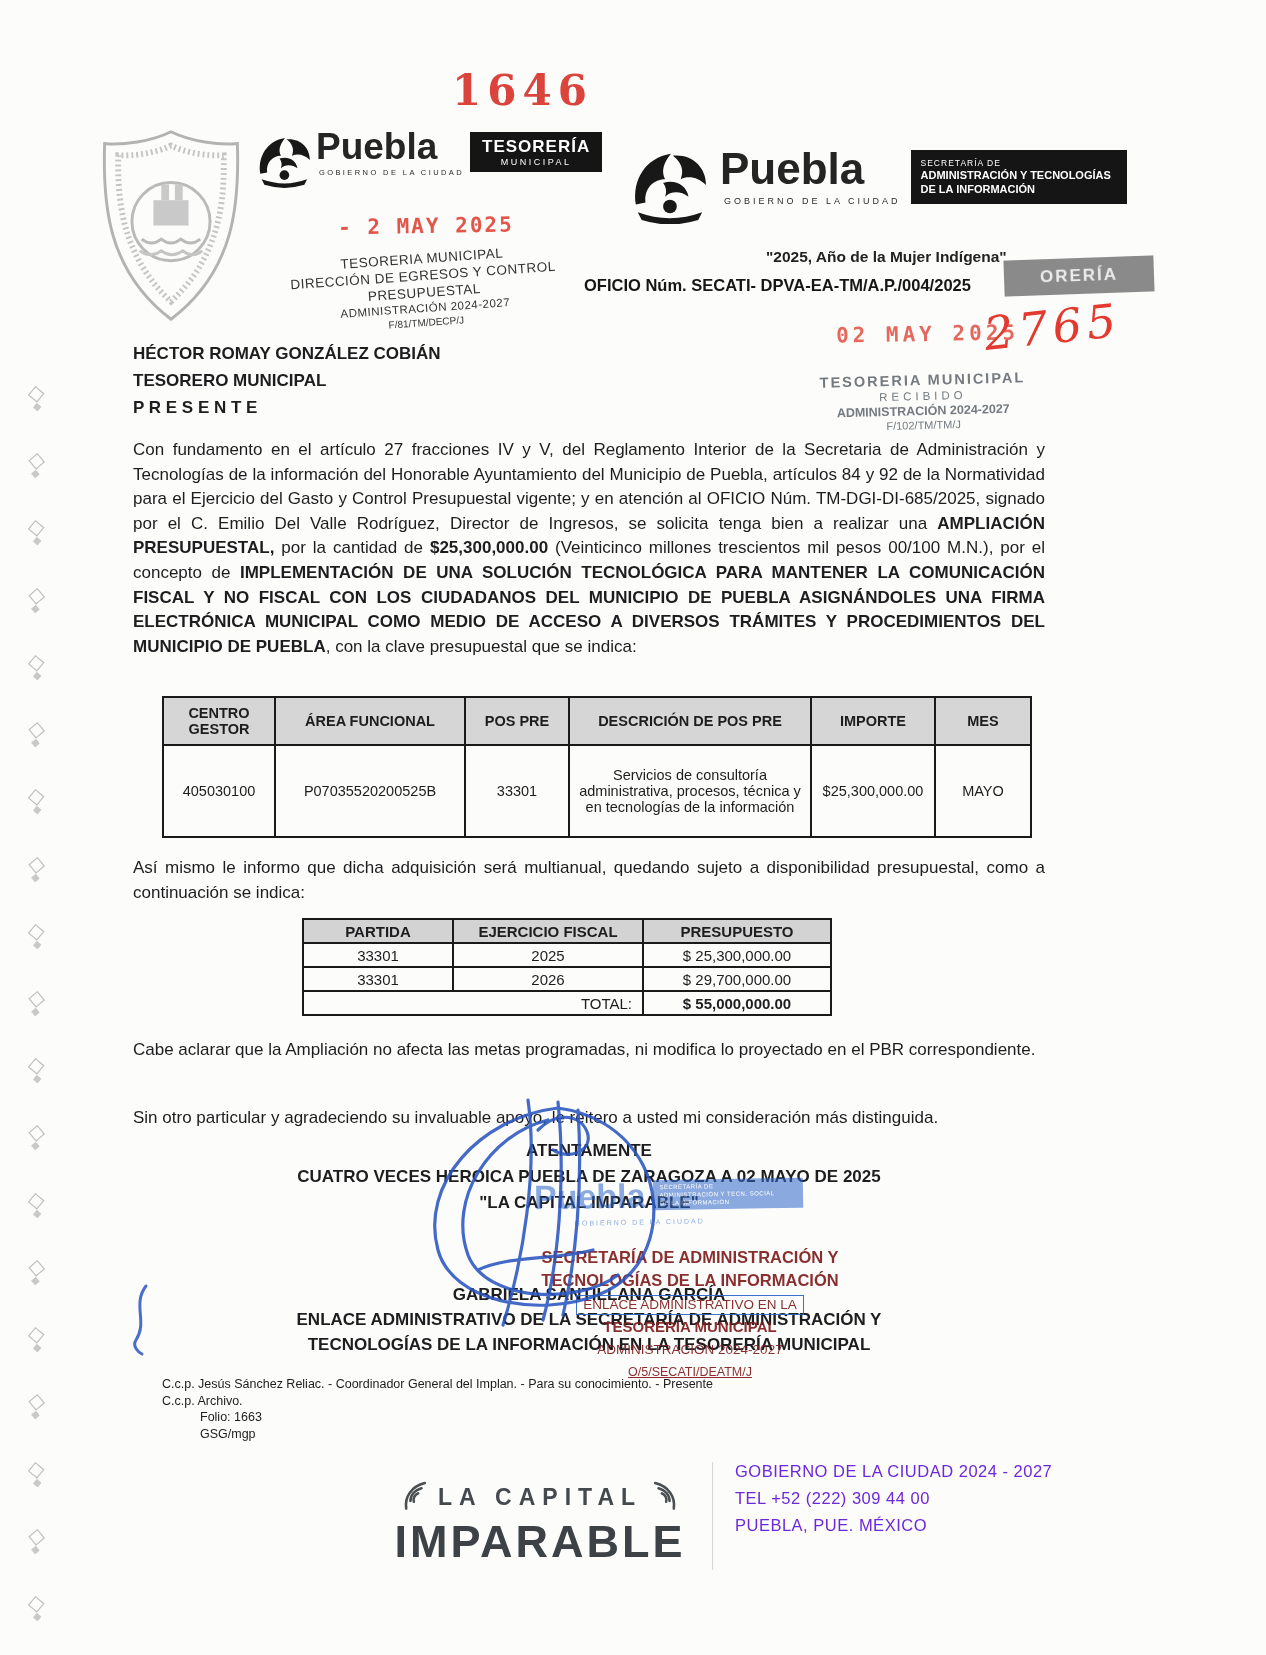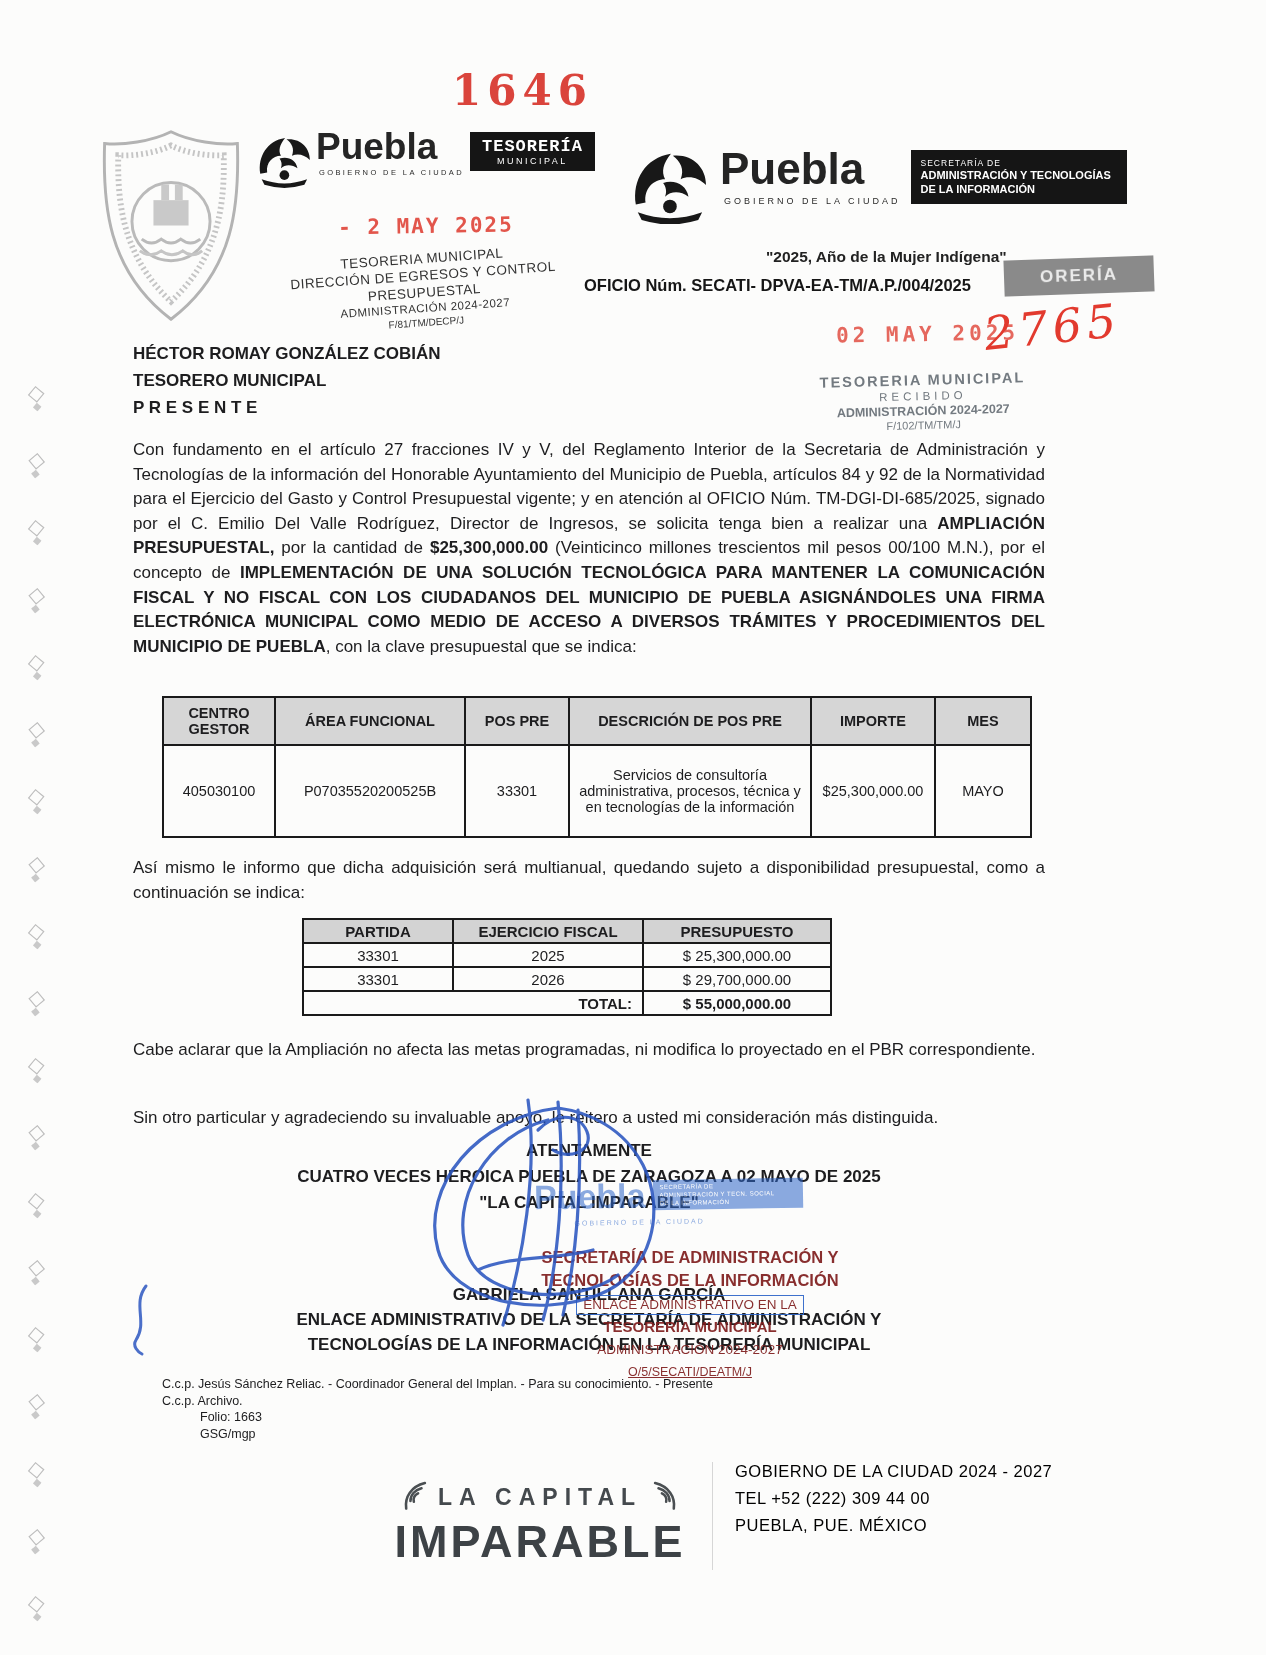--- a/index.html
+++ b/index.html
@@ -34,21 +34,21 @@
 
   
   .seal { position:absolute; left:92px; top:124px; width:158px; height:205px; opacity:.75; }
   .logo-left { position:absolute; left:252px; top:128px; display:flex; align-items:flex-start; }
   .logo-left .icon { width:62px; height:64px; }
   .brand-col { display:flex; flex-direction:column; }
   .logo-left .brand { font-size:37px; font-weight:bold; color:#252525; line-height:38px; margin-left:2px; }
   .logo-left .sub { font-size:7.5px; letter-spacing:2.4px; color:#2a2a2a; margin-left:5px; margin-top:2px; }
   .box-dark { background:#151515; color:#fff; text-align:center; }
   .box-left { margin-left:6px; margin-top:4px; padding:5px 12px; }
-  .box-left .b1 { font-size:17px; font-weight:bold; letter-spacing:1px;font-family:Liberation Mono, monospace; }
+  .box-left .b1 { font-size:17px; font-weight:bold; letter-spacing:1px; }
   .box-left .b2 { font-size:9px; letter-spacing:2.5px; }
   .dept-left { position:absolute; left:286px; top:250px; width:276px; text-align:center;
     transform:rotate(-4deg); color:#333; }
   .dept-left .d1 { font-size:13.5px; letter-spacing:.5px; line-height:17px; }
   .dept-left .d4 { font-size:11.5px; letter-spacing:.5px; line-height:15px; }
   .dept-left .d5 { font-size:10px; line-height:13px; }
 
   .logo-right { position:absolute; left:620px; top:146px; display:flex; align-items:flex-start; }
   .logo-right .icon { width:96px; height:78px; }
   .logo-right .brand { font-size:44px; font-weight:bold; color:#242424; line-height:46px; margin-left:4px; }
@@ -69,21 +69,21 @@
   .b { font-weight:bold; }
 
   table { border-collapse:collapse; table-layout:fixed; }
   .t1 { position:absolute; left:162px; top:696px; width:868px; }
   .t1 th, .t1 td { border:2px solid #1a1a1a; font-size:14.5px; text-align:center; vertical-align:middle; padding:4px 6px; }
   .t1 th { background:#d6d6d6; height:48px; }
   .t1 td { height:92px; }
   .t2 { position:absolute; left:302px; top:918px; width:528px; }
   .t2 th, .t2 td { border:2px solid #1a1a1a; font-size:15px; text-align:center; padding:2px 17px; height:24px; }
   .t2 th { background:#d3d3d3; }
-  .total-label { text-align:right !important; font-weight:bold; padding-right:10px !important; }
+  .total-label { text-align:right !important; font-weight:normal; padding-right:10px !important; }
   .total-value { font-weight:bold; }
 
   .closing { position:absolute; left:133px; top:1138px; width:912px; text-align:center;
     font-weight:bold; font-size:17px; line-height:26px; z-index:1; }
   .signer { position:absolute; left:133px; top:1282px; width:912px; text-align:center;
     font-weight:bold; font-size:17px; line-height:25px; z-index:1; }
   .cc { position:absolute; left:162px; top:1376px; font-size:12.5px; line-height:16.5px; color:#1d1d1f; }
   .cc .indent { margin-left:38px; }
 
   
@@ -103,21 +103,21 @@
   .signature { position:absolute; left:408px; top:1090px; z-index:5; }
   .pen-mark { position:absolute; left:128px; top:1282px; z-index:5; }
 
   
   .footer-logo { position:absolute; left:375px; top:1478px; width:330px; text-align:center; color:#44494d; }
   .fl-top { display:flex; align-items:center; justify-content:center; gap:8px; }
   .fl-cap { font-size:23px; font-weight:bold; letter-spacing:7px; }
   .fl-imp { font-size:45px; font-weight:bold; letter-spacing:3px; margin-top:0px; color:#3d4246; }
   .vline { position:absolute; left:712px; top:1462px; width:1px; height:108px; background:#d6d6d6; }
   .footer-right { position:absolute; left:735px; top:1458px; font-size:16.5px; line-height:27px;
-    color:#000000; letter-spacing:.5px; }
+    color:#6d28d9; letter-spacing:.5px; }
 </style>
 </head>
 <body>
 
 <div class="page">
 
   <div class="orn-strip" id="orn-strip">
       <div class="orn" style="transform: rotate(-5deg);">
         <span class="o-big">◇</span>
         <span class="o-sm">◆</span>

